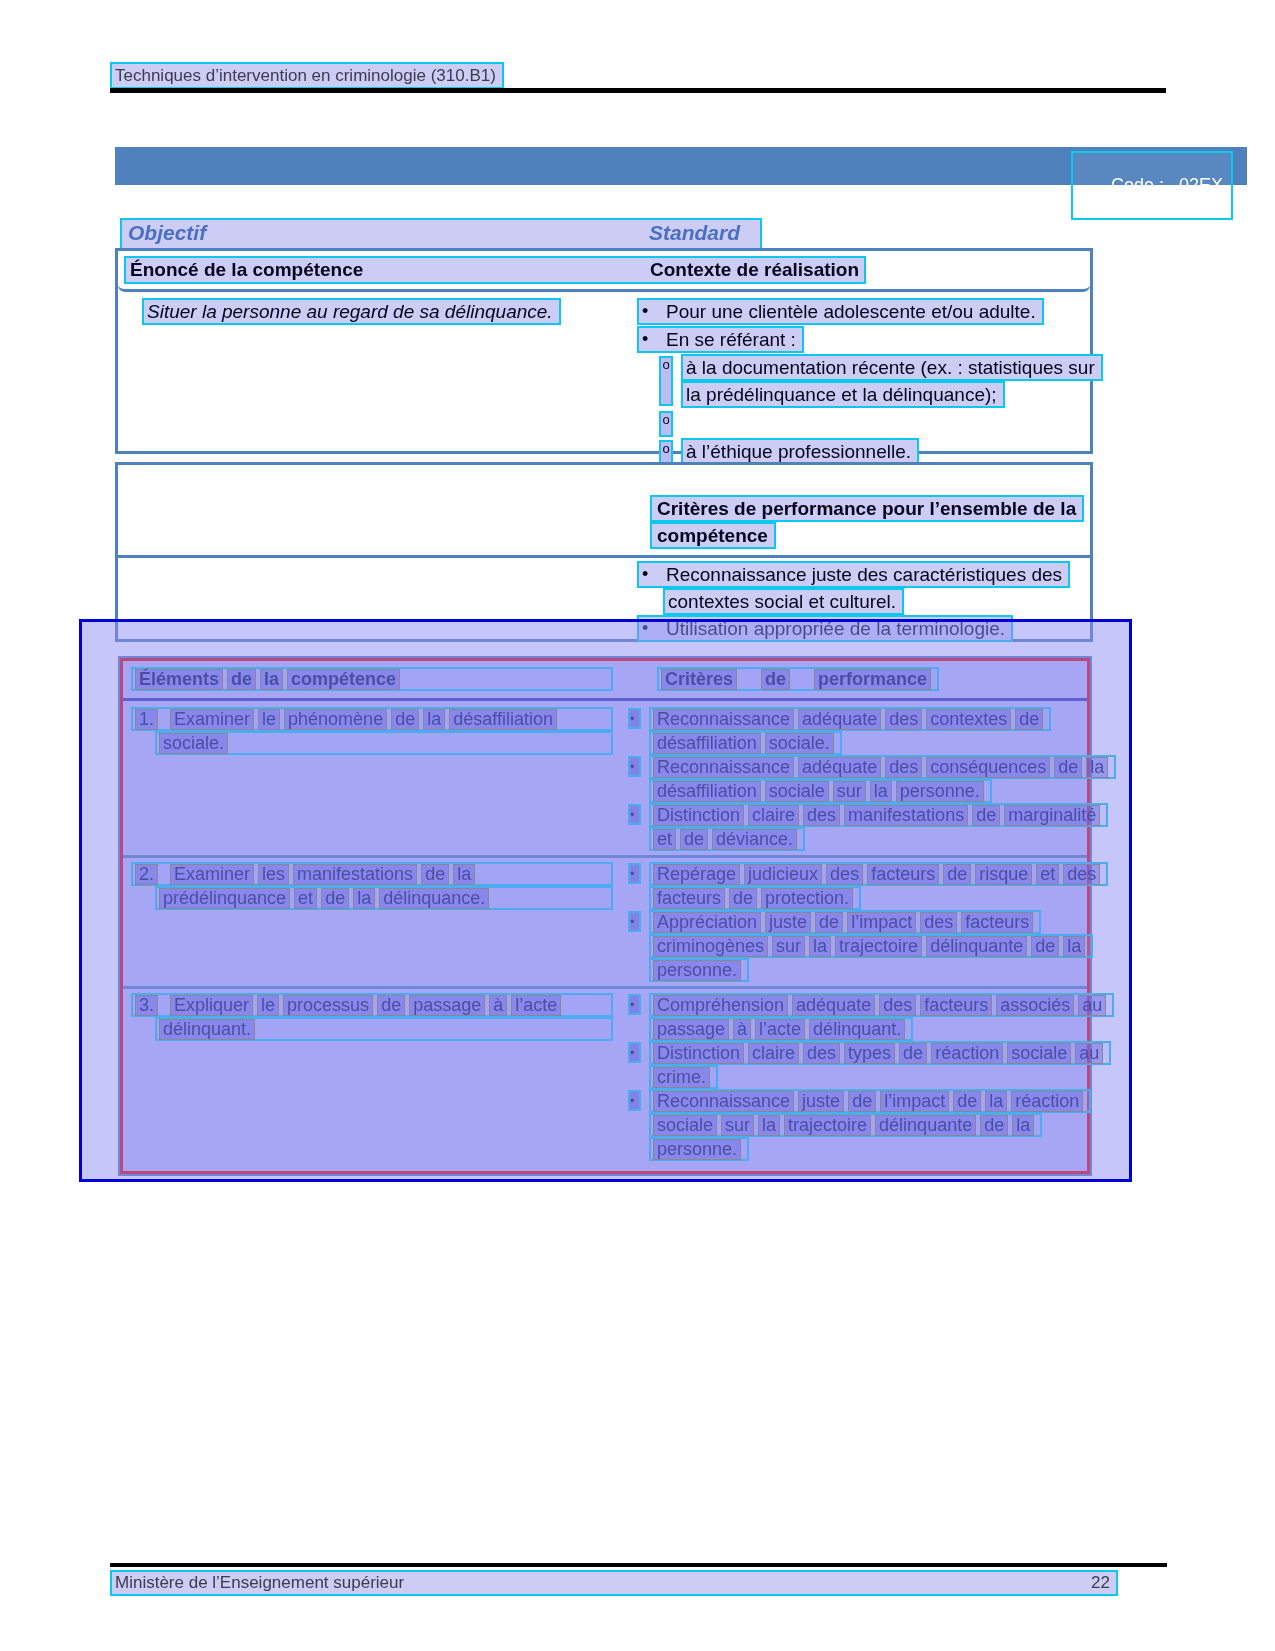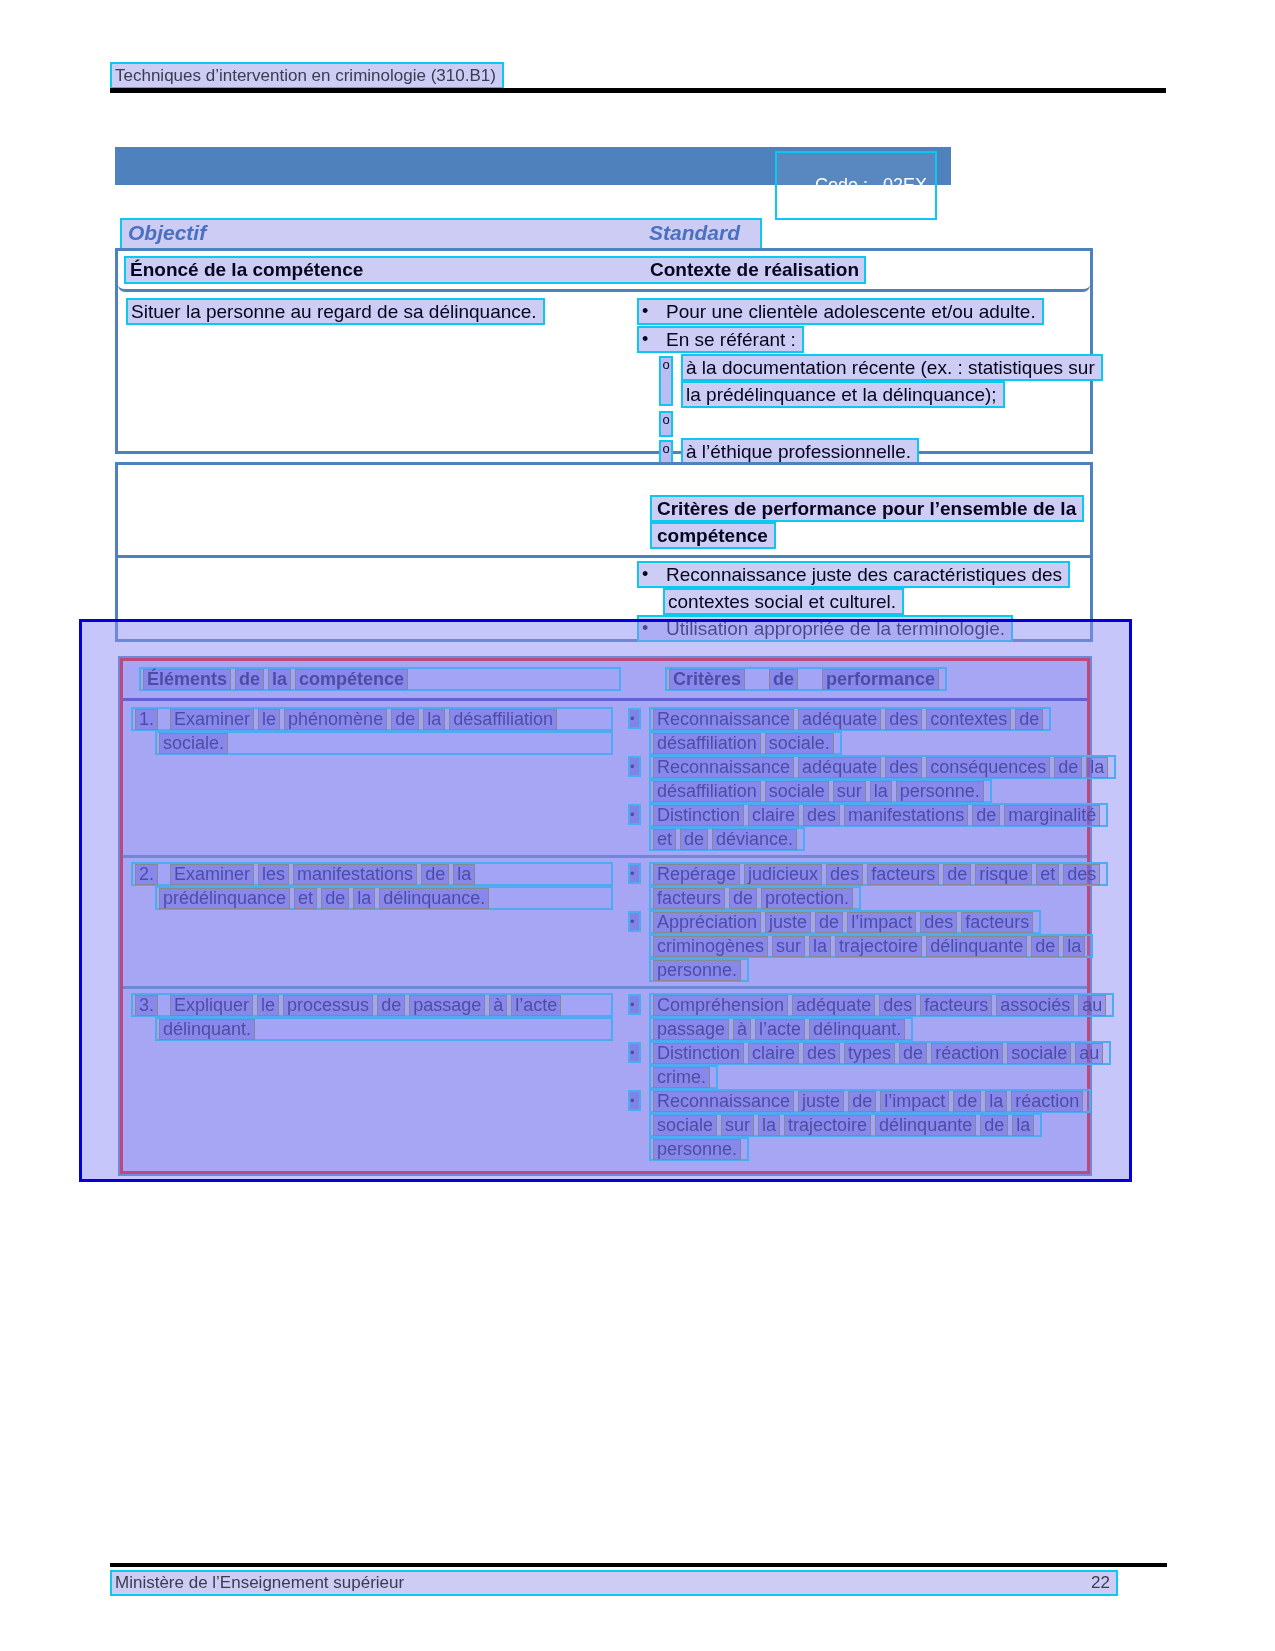--- a/index.html
+++ b/index.html
@@ -10,42 +10,42 @@
   .hl{display:inline-flex;align-items:center;border:2px solid var(--cyan);
       background:#ccccf4;padding:1px 6px 1px 3px;line-height:21px;font-size:19px;
       box-sizing:border-box;}
   .hl .dot{width:24px;flex:none;font-size:18px;}
 
   
   .doc-title{position:absolute;left:110px;top:62px;font-size:17px;color:#3c3c50;justify-content:flex-end;}
   .top-rule{position:absolute;left:110px;top:88px;width:1056px;height:5px;background:#000;}
 
   
-  .title-bar{position:absolute;left:115px;top:147px;width:836px;height:38px;background:var(--steel);}
+  .title-bar{position:absolute;left:115px;top:147px;width:1104px;height:38px;background:var(--steel);padding-left:28px;}
   .code-box{position:absolute;right:14px;top:4px;border:2px solid var(--cyan);
             color:#ffffff;font-size:18px;padding:1px 8px;white-space:pre;background:rgba(255,255,255,0.06);}
 
   
   .headings{position:absolute;left:120px;top:218px;width:638px;height:30px;
             border:2px solid var(--cyan);background:#ccccf4;}
   .headings span{position:absolute;top:1px;font-size:21px;font-weight:bold;font-style:italic;color:#4a70c0;}
   .headings .obj{left:6px;}
   .headings .std{left:527px;}
 
   
   .t1,.t2{position:absolute;left:115px;width:978px;border:3px solid var(--steel);box-sizing:border-box;background:#fff;}
   .t1{top:248px;height:206px;}
   .t2{top:462px;height:180px;}
   .t1-header{position:relative;height:38px;border-bottom:3px solid var(--steel);border-radius:7px;}
   .t1-hstrip{position:absolute;left:6px;top:5px;width:742px;height:28px;border:2px solid var(--cyan);background:#ccccf4;box-sizing:border-box;}
   .t1-header .hcell{position:absolute;top:8px;font-size:19px;font-weight:bold;}
   .t1-header .hl-left{left:12px;}
   .t1-header .hl-right{left:532px;}
   .t1-body{position:relative;}
-  .statement{position:absolute;left:8px;top:6px;}
+  .statement{position:absolute;left:24px;top:6px;font-style:italic;}
   .ctx{position:absolute;left:519px;top:6px;width:452px;}
   .ctx .item{margin-bottom:1px;}
   .sub{display:flex;align-items:flex-start;margin:1px 0 1px 22px;}
   .obox{flex:none;width:14px;border:2px solid var(--cyan);background:#bcbcf2;color:#05051e;
         font-size:13px;line-height:13px;text-align:center;margin:2px 8px 0 0;box-sizing:border-box;}
   .obox.h1{height:26px;} .obox.h2{height:50px;}
   .subcol .hl{display:flex;width:max-content;}
   .t2-header{position:relative;height:90px;border-bottom:3px solid var(--steel);}
   .t2-hlines{position:absolute;left:532px;top:30px;}
   .t2-hlines .hl{display:flex;width:max-content;font-weight:bold;margin-bottom:0px;padding-left:5px;}
@@ -54,21 +54,21 @@
 
   
   .overlay{position:absolute;left:79px;top:619px;width:1053px;height:563px;
            border:3px solid var(--overlay-blue);background:rgba(141,141,245,0.50);
            box-sizing:border-box;z-index:5;pointer-events:none;}
 
   
   .t3{position:absolute;left:118px;top:656px;width:974px;border:2px solid var(--steel);
       box-sizing:border-box;background:rgba(100,100,230,0.42);}
   .t3-red{border:3px solid var(--red);padding:4px 0 6px 0;}
-  .t3-header{position:relative;height:28px;margin:2px 0 0 16px;}
+  .t3-header{position:relative;height:28px;margin:2px 0 0 8px;}
   .t3-hr-right{position:absolute;left:526px;top:0;gap:20px;}
   .t3-hsep{height:3px;background:#3535b2;margin:3px 0 2px 0;}
   .t3-row{display:flex;padding:4px 0 4px 0;}
   .t3-row + .t3-row{border-top:3px solid var(--steel);}
   .t3-left{width:505px;flex:none;padding-left:8px;box-sizing:border-box;}
   .t3-right{flex:1;min-width:0;}
   .line3{display:flex;align-items:center;height:24px;border:2px solid var(--cyan);
          background:rgba(170,170,250,0.20);box-sizing:border-box;padding:0 2px;width:max-content;
          font-size:18px;color:#0b0b4e;}
   .line3.fullw{width:482px;}

